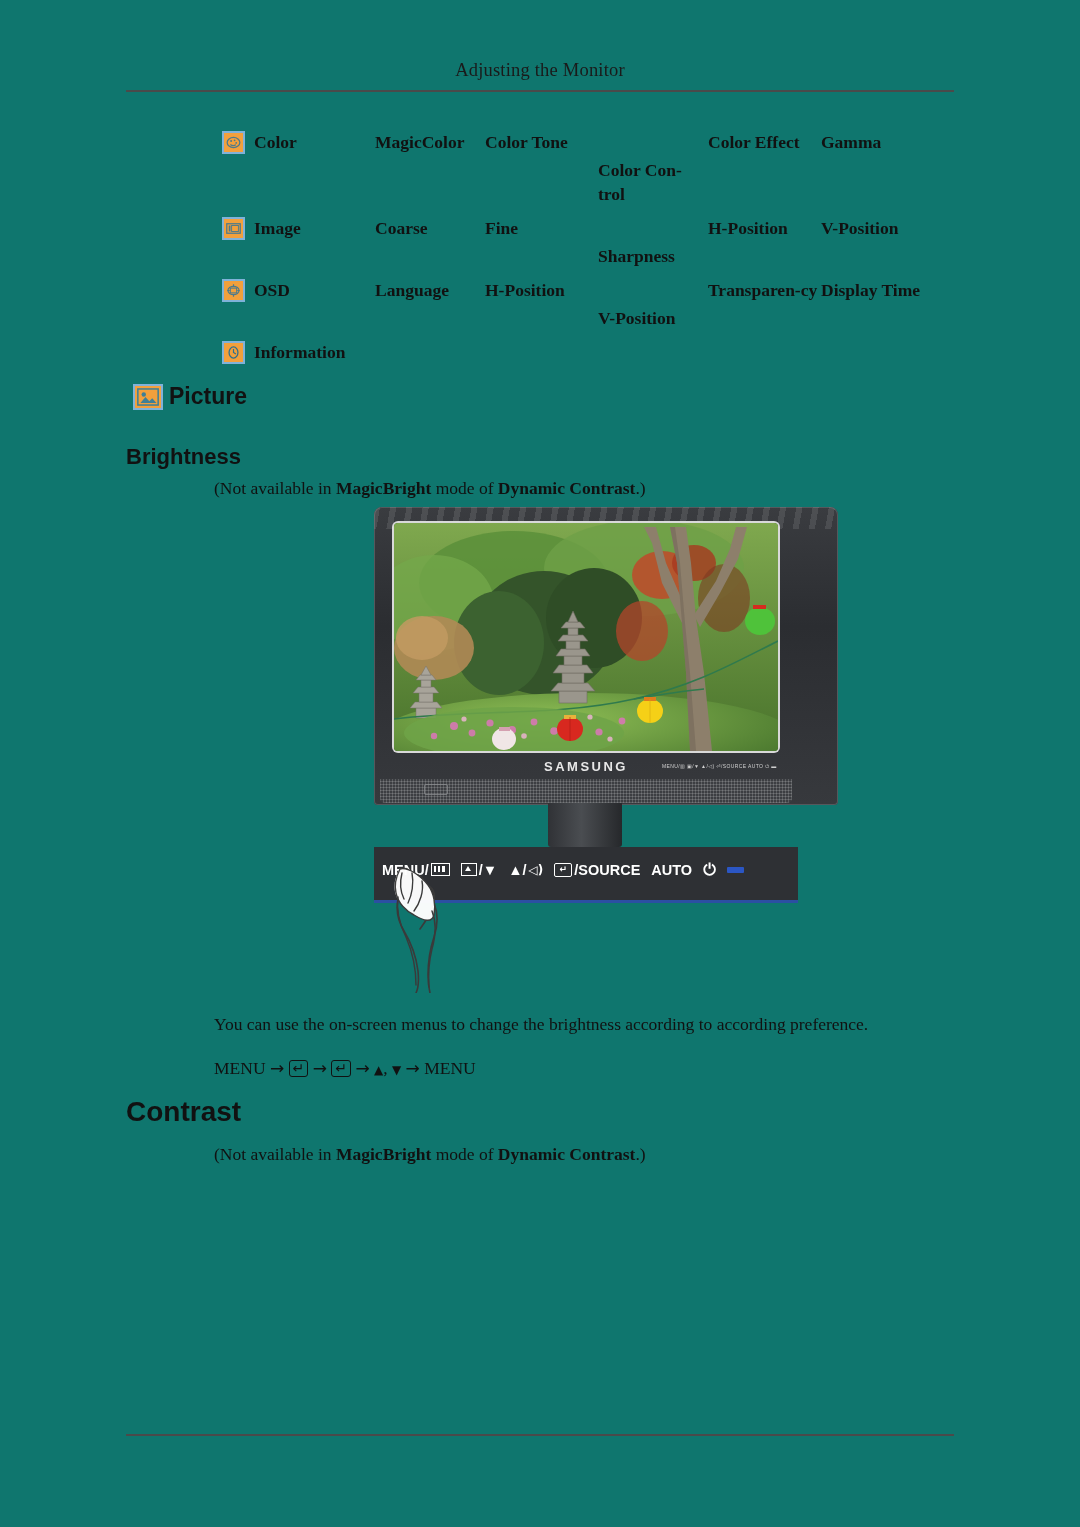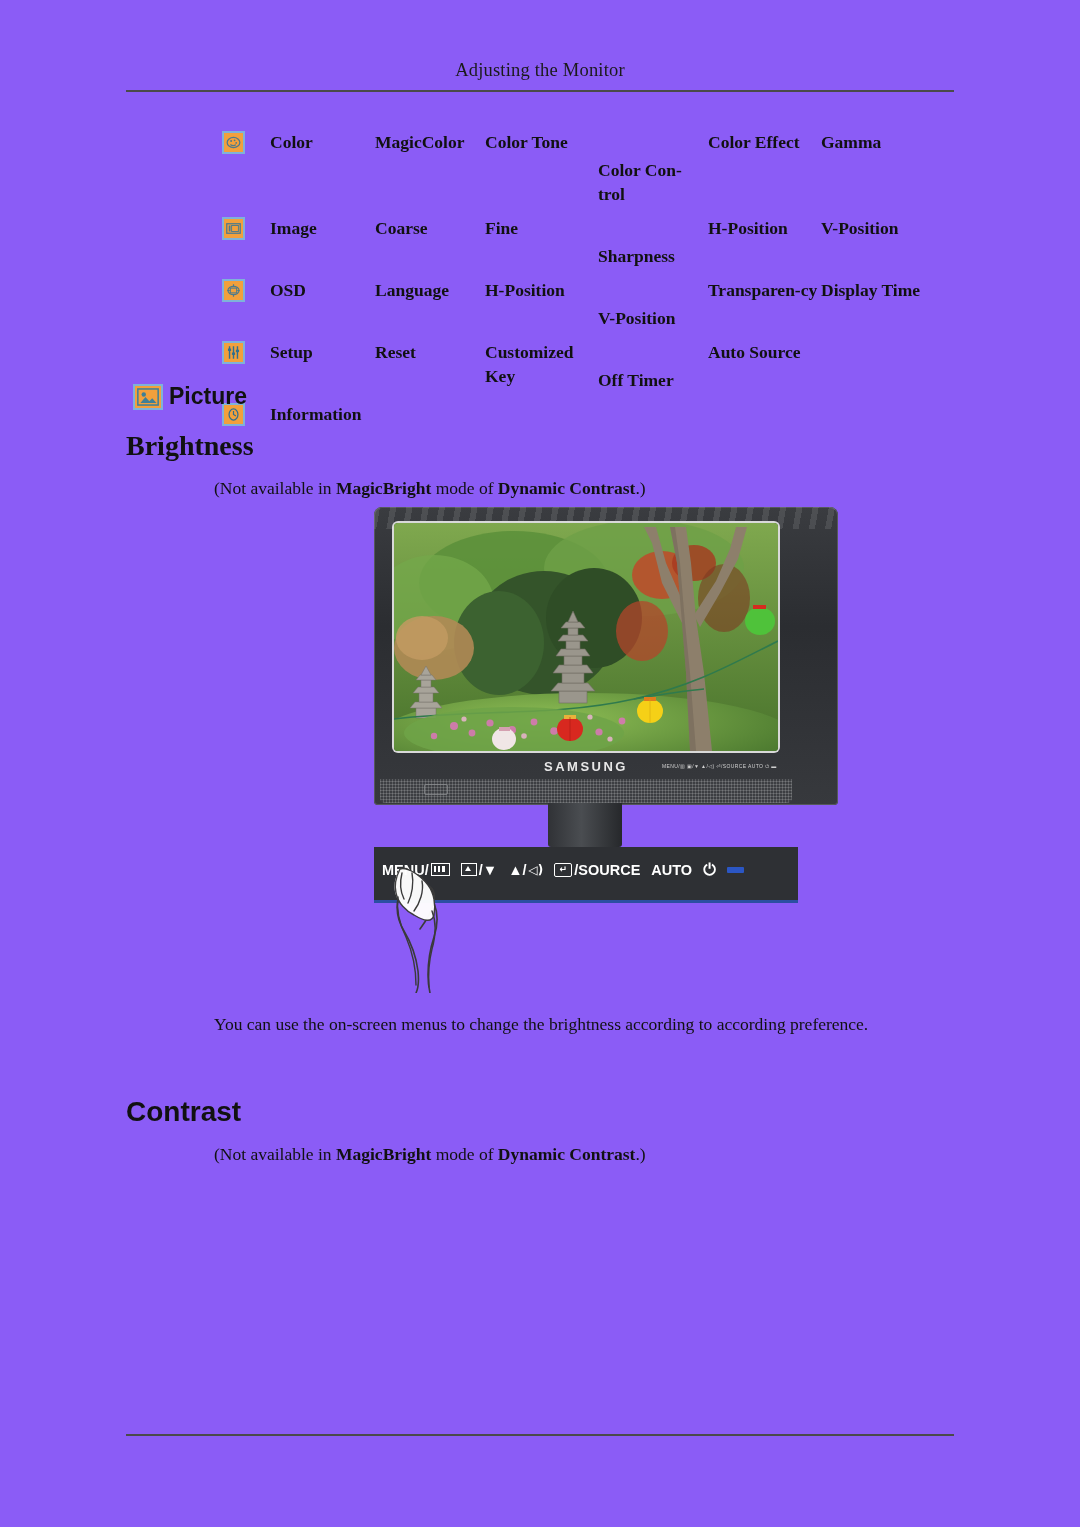--- a/index.html
+++ b/index.html
@@ -9,21 +9,21 @@
     background: #ffffff;
   }
   body {
     font-family: "Liberation Serif", serif;
     color: #000000;
   }
   .page {
     position: relative;
     width: 1080px;
     height: 1527px;
-    background: #8b5cf6;
+    background: #0f766e;
     overflow: hidden;
   }
 
   
   .header-title {
     position: absolute;
     left: 0;
     top: 60px;
     width: 1080px;
     text-align: center;
@@ -70,21 +70,21 @@
     position: relative;
     display: flex;
     align-items: flex-start;
     margin-bottom: 10px;
   }
   .menu-row .cat {
     width: 153px;
     flex: 0 0 153px;
     display: flex;
     align-items: flex-end;
-    gap: 25px;
+    gap: 9px;
   }
   .menu-row .cell {
     font-family: "Liberation Serif", serif;
     font-weight: bold;
     font-size: 17.5px;
     line-height: 24px;
     color: #111111;
   }
   .cat-label {
     font-family: "Liberation Serif", serif;
@@ -131,24 +131,24 @@
   .picture-icon svg { display: block; width: 100%; height: 100%; }
   .h-sans {
     font-family: "Liberation Sans", sans-serif;
     font-weight: bold;
     font-size: 23px;
     color: #111111;
   }
   .brightness-head {
     position: absolute;
     left: 126px;
-    top: 430px;
-    font-family: Liberation Serif, serif;
+    top: 444px;
+    font-family: Liberation Sans, sans-serif;
     font-weight: bold;
-    font-size: 28px;
+    font-size: 22px;
     color: #111111;
   }
   .contrast-head {
     position: absolute;
     left: 126px;
     top: 1096px;
     font-family: "Liberation Sans", sans-serif;
     font-weight: bold;
     font-size: 28px;
     color: #111111;
@@ -388,38 +388,20 @@
         </span>
         <span class="cat-label">OSD</span>
       </div>
       <div class="cell c1">Language</div>
       <div class="cell c2">H-Position</div>
       <div class="cell c3">V-Position</div>
       <div class="cell c4">Transparen-cy</div>
       <div class="cell c5">Display Time</div>
     </div>
 
-    <div class="menu-row">
-      <div class="cat">
-        <span class="mini-icon">
-          <svg viewBox="0 0 24 24">
-              <path d="M7 4v16M12 4v16M17 4v16" stroke="#2f6f8f" stroke-width="1.8"></path>
-              <rect x="5" y="7" width="4" height="3" fill="#2f6f8f"></rect>
-              <rect x="10" y="12" width="4" height="3" fill="#2f6f8f"></rect>
-              <rect x="15" y="8.5" width="4" height="3" fill="#2f6f8f"></rect>
-            </svg>
-        </span>
-        <span class="cat-label">Setup</span>
-      </div>
-      <div class="cell c1">Reset</div>
-      <div class="cell c2">Customized Key</div>
-      <div class="cell c3">Off Timer</div>
-      <div class="cell c4">Auto Source</div>
-      <div class="cell c5"></div>
-    </div>
 
     <div class="menu-row">
       <div class="cat">
         <span class="mini-icon">
           <svg viewBox="0 0 24 24">
               <ellipse cx="12" cy="12" rx="5.6" ry="7" fill="none" stroke="#2f6f8f" stroke-width="1.6"></ellipse>
               <path d="M12 7.6V12l3 2" fill="none" stroke="#2f6f8f" stroke-width="1.5"></path>
             </svg>
         </span>
         <span class="cat-label">Information</span>
@@ -614,20 +596,21 @@
             <path d="M22 34 C20 48, 24 62, 30 74 C36 88, 40 104, 40 122"></path>
             <path d="M56 48 C60 58, 60 72, 56 86 C53 98, 52 110, 53 124"></path>
           </g>
         </svg>
       </div>
     </div>
   </div>
 
   <div class="para desc">You can use the on-screen menus to change the brightness according to according preference.</div>
 
+  <div class="para navline"><span>MENU</span> <span class="arrw">→</span> <span class="keybox">↵</span> <span class="arrw">→</span> <span class="keybox">↵</span> <span class="arrw">→</span> <span class="tri">▲</span><span>,</span> <span class="tri">▼</span> <span class="arrw">→</span> <span>MENU</span></div>
 
   <div class="contrast-head">Contrast</div>
 
   <div class="para note-contrast"><span>(Not available in </span><span class="b">MagicBright</span><span> mode of </span><span class="b">Dynamic Contrast</span><span>.)</span></div>
 
   <div class="footer-rule"></div>
 
 </div>
 
 </body></html>

